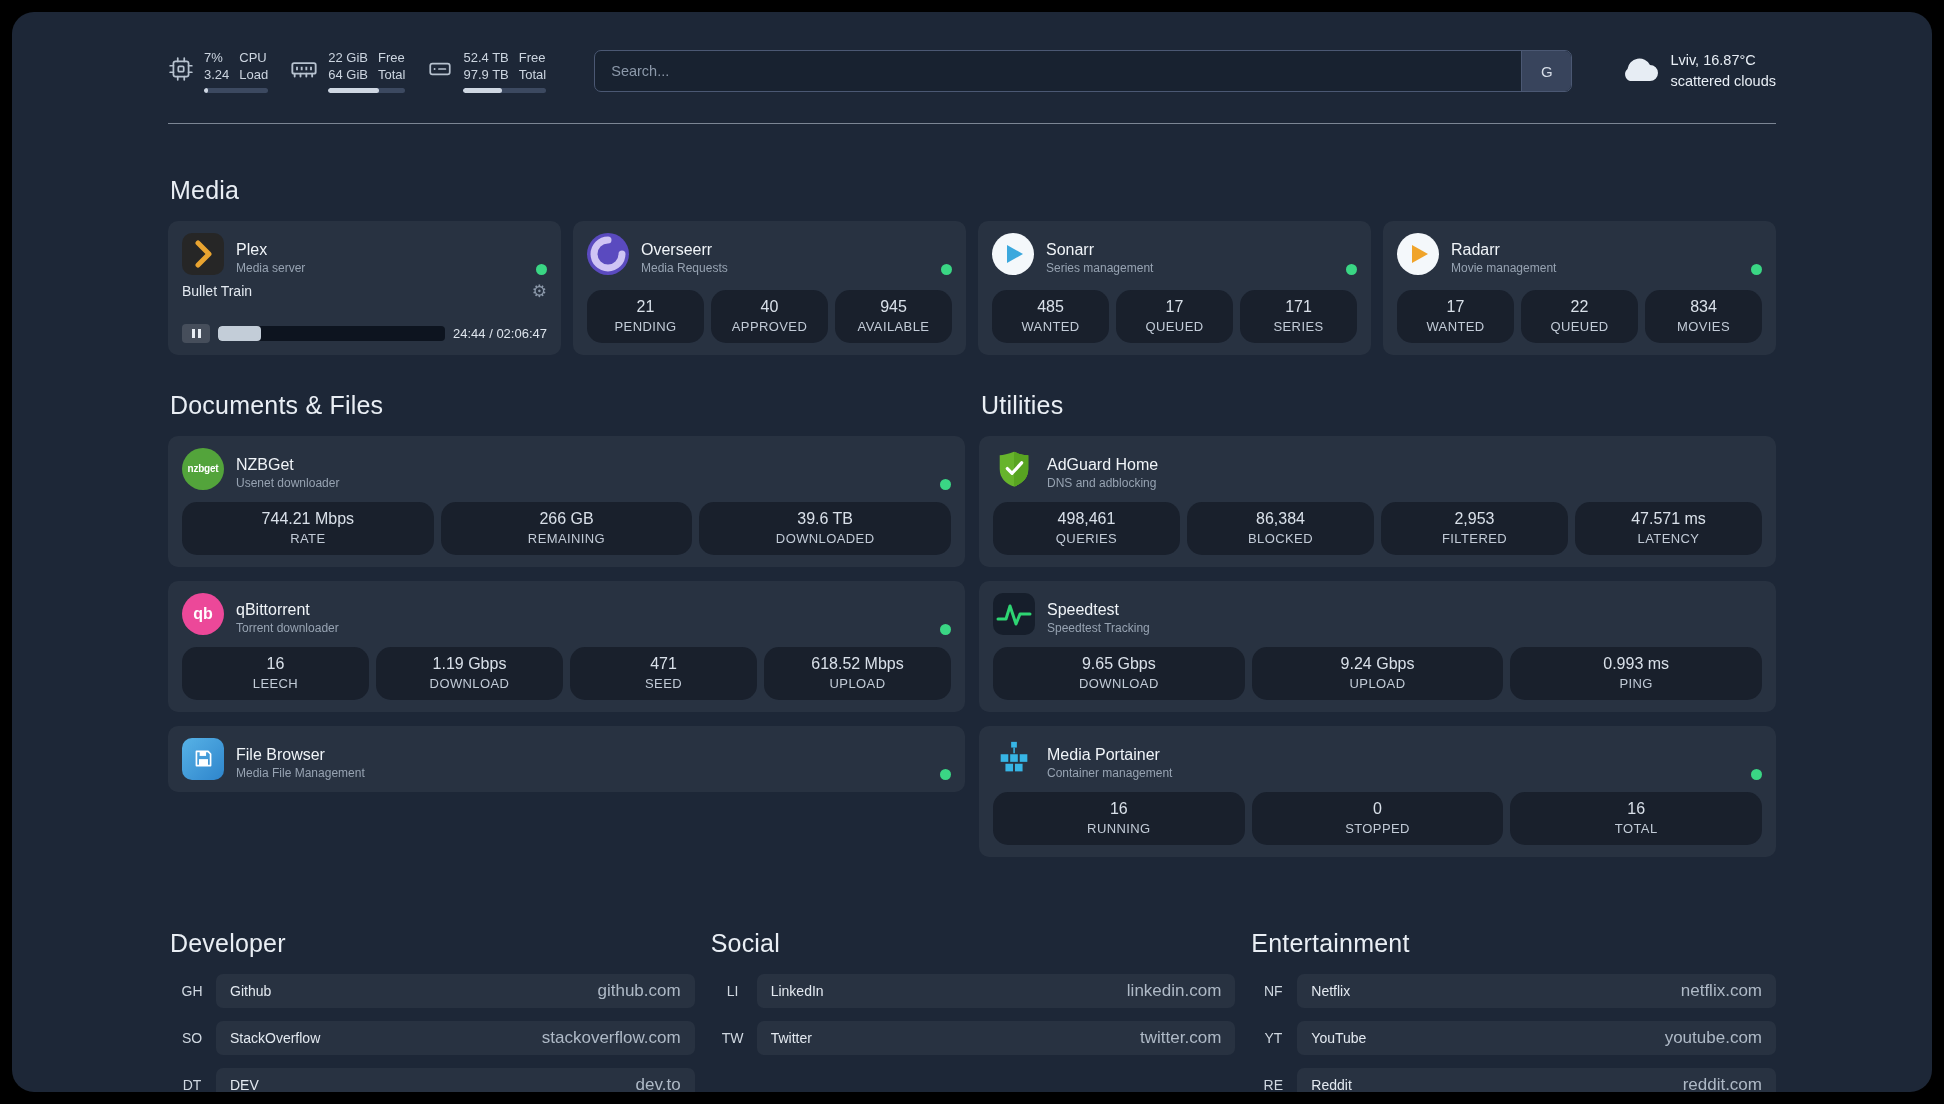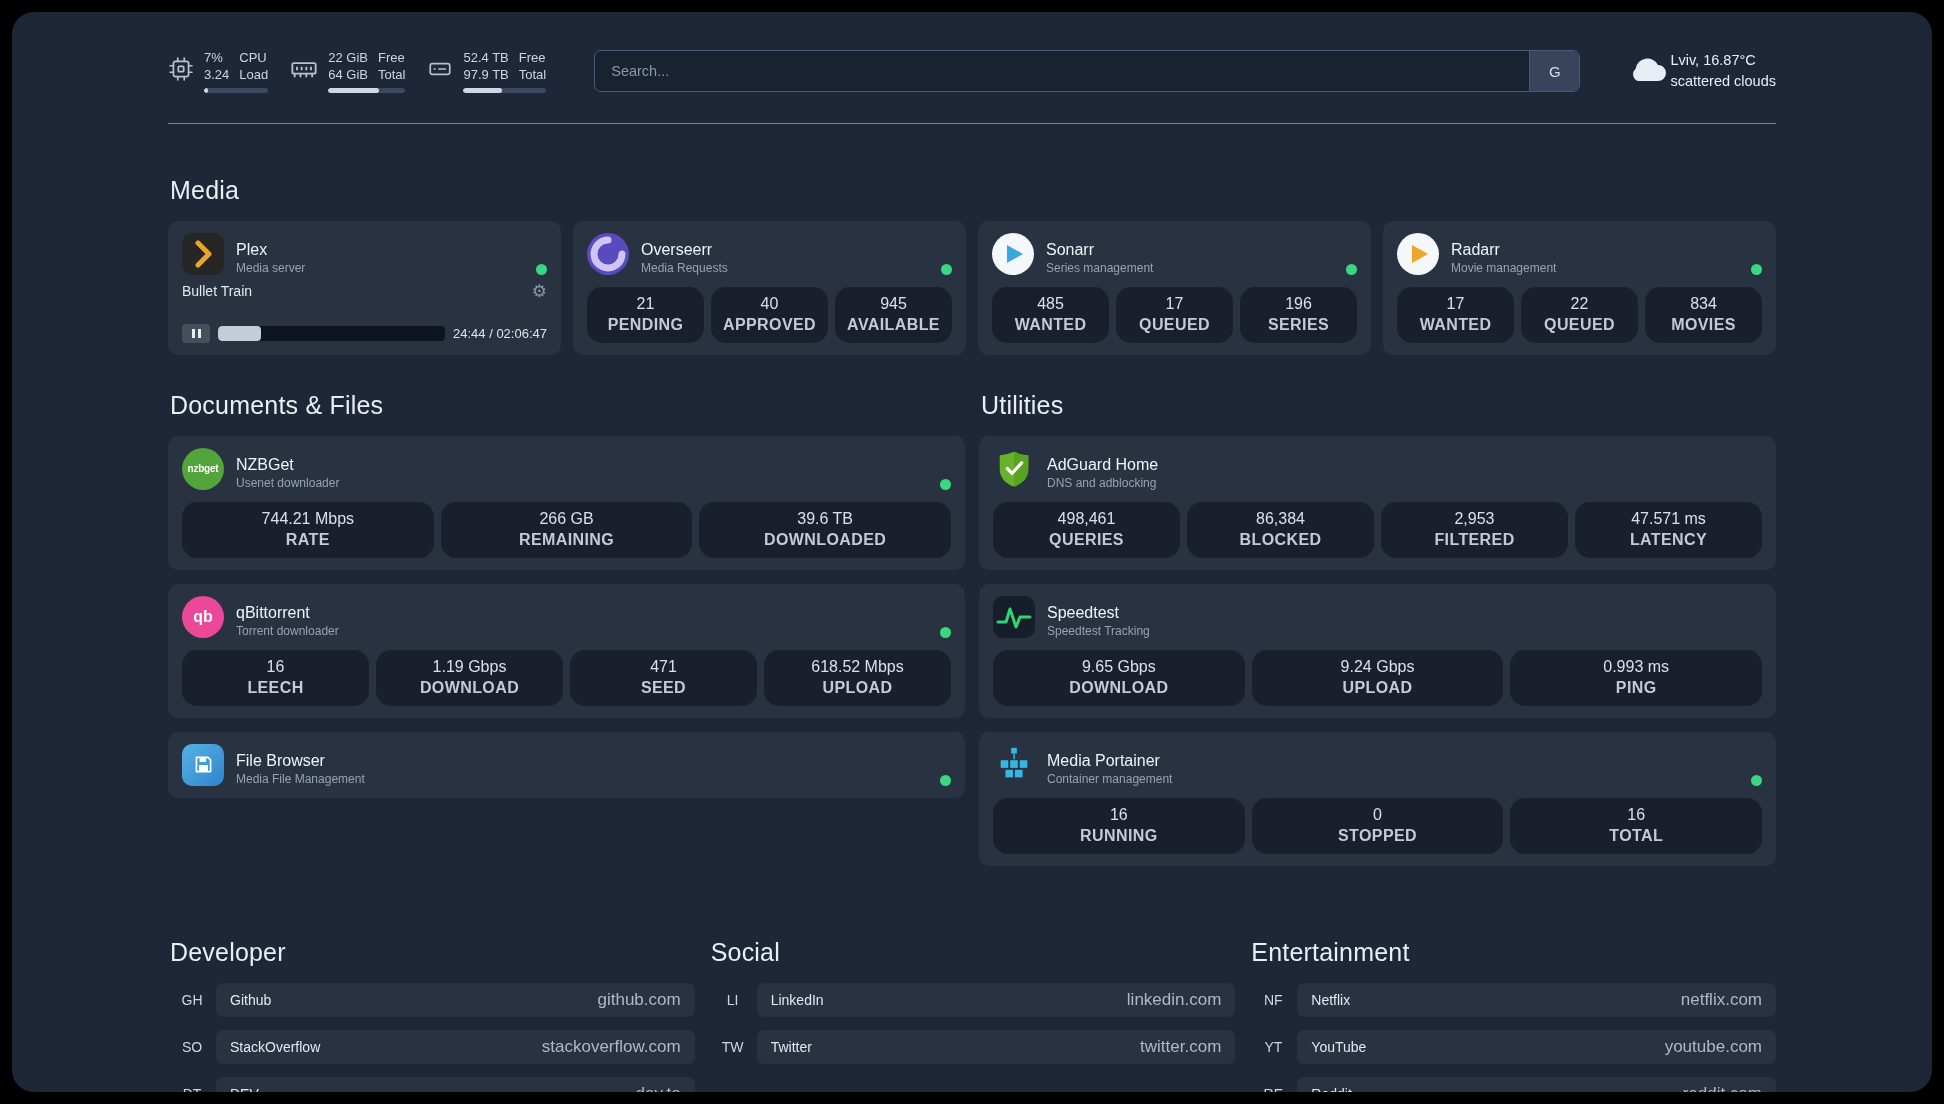--- a/index.html
+++ b/index.html
@@ -13,21 +13,21 @@
   .res { display:flex; align-items:center; gap:10px; color:#b7c2cf; margin-right:22px; }
   .res-block { display:flex; flex-direction:column; }
   .res-rows { display:flex; gap:10px; }
   .res-col { display:flex; flex-direction:column; font-size:13px; line-height:1.3; color:#ccd5e0; }
   .res-bar { margin-top:4px; height:5px; border-radius:3px; background:#3c4960; overflow:hidden; }
   .res-fill { height:100%; background:#cfd7e2; border-radius:3px; }
   .search { flex:1; display:flex; align-items:stretch; height:42px; border:1px solid #4b5873; border-radius:7px; background:rgba(12,18,29,.25); margin:0 44px 0 26px; overflow:hidden; }
   .search input { flex:1; background:transparent; border:none; outline:none; color:#dfe6ee; font-size:14.5px; padding:0 16px; font-family:"Liberation Sans", sans-serif; }
   .search input::placeholder { color:#8b98a9; }
   .g-chip { width:50px; background:#38445c; border-left:1px solid #4b5873; display:flex; align-items:center; justify-content:center; color:#d6dde7; font-size:15px; cursor:pointer; }
-  .weather { display:flex; align-items:center; gap:0; }
+  .weather { display:flex; align-items:center; gap:8px; }
   .weather-text { font-size:14.5px; line-height:1.45; color:#e8eef5; }
 
   .divider { height:1px; background:rgba(203,213,225,.55); margin-top:30px; }
 
   
   h2.sec { font-size:25px; font-weight:500; color:#e9eef4; margin:0 0 16px 2px; letter-spacing:.2px; }
   .sec-media { margin-top:52px; }
   .media-grid { display:grid; grid-template-columns:repeat(4,1fr); gap:12px; }
   .cols { display:grid; grid-template-columns:1fr 1fr; gap:0 14px; margin-top:36px; align-items:start; }
   .col .card { margin-bottom:14px; }
@@ -37,21 +37,21 @@
   .media-grid .card { min-height:134px; display:flex; flex-direction:column; }
   .card-head { display:flex; align-items:flex-end; gap:12px; }
   .svc-meta { display:flex; flex-direction:column; gap:2px; }
   .svc-name { font-size:16px; font-weight:500; color:#f0f4f8; }
   .svc-sub { font-size:12px; color:#97a3b2; }
   .dot { width:11px; height:11px; border-radius:50%; background:#3ad684; margin-left:auto; }
   .stats { display:flex; gap:7px; margin-top:12px; }
   .media-grid .stats { margin-top:auto; }
   .tile { flex:1; background:rgba(9,14,23,.5); border-radius:15px; padding:8px 4px 9px; text-align:center; }
   .tile-value { font-size:16px; color:#d9e0e9; }
-  .tile-label { font-size:16px; font-weight:bold; color:#c2cbd7; letter-spacing:.4px; margin-top:3px; }
+  .tile-label { font-size:13px; font-weight:normal; color:#c2cbd7; letter-spacing:.4px; margin-top:3px; }
 
   
   .svc-icon { width:42px; height:42px; flex:0 0 42px; display:flex; align-items:center; justify-content:center; border-radius:10px; }
   .ic-plex { background:#262626; }
   .ic-sonarr, .ic-radarr { background:#f4f8fb; border-radius:50%; }
   .ic-nzbget { background:#53a43b; border-radius:50%; color:#fff; font-size:10px; font-weight:bold; letter-spacing:-.2px; }
   .ic-qbit { background:#ec4899; border-radius:50%; color:#fff; font-size:16px; font-weight:bold; }
   .ic-fb { background:linear-gradient(135deg,#57b2e6,#2e85cc); }
   .ic-speed { background:#161e2b; }
 
@@ -258,21 +258,21 @@
         <div class="stats">
           <div class="tile">
             <div class="tile-value">485</div>
             <div class="tile-label">WANTED</div>
           </div>
           <div class="tile">
             <div class="tile-value">17</div>
             <div class="tile-label">QUEUED</div>
           </div>
           <div class="tile">
-            <div class="tile-value">196</div>
+            <div class="tile-value">171</div>
             <div class="tile-label">SERIES</div>
           </div>
         </div>
       </div>
 
       <div class="card">
         <div class="card-head">
           <div class="svc-icon ic-radarr">
             <svg viewBox="0 0 42 42" width="42" height="42">
                     <path d="M15 12 L31 21 L15 30 Z" fill="#f0a42a"></path>

